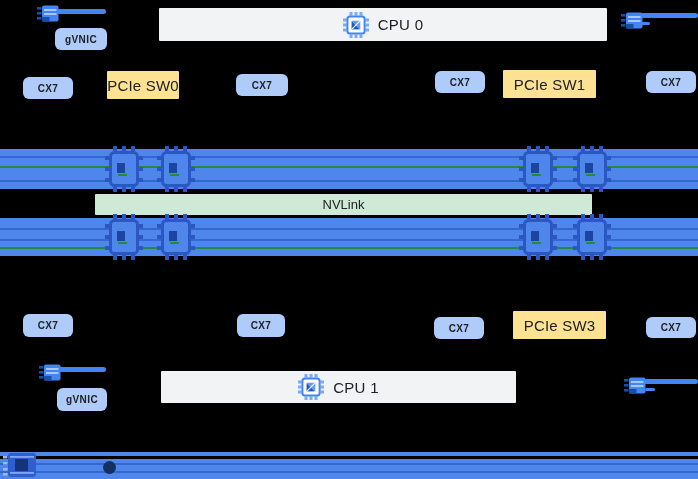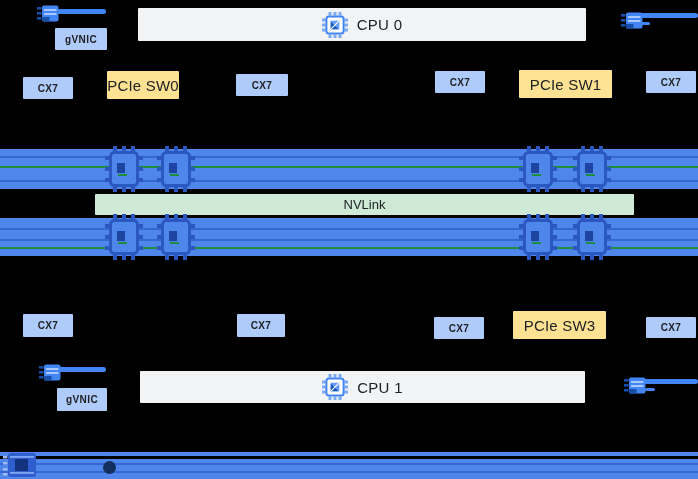--- a/index.html
+++ b/index.html
@@ -7,23 +7,23 @@
     position:relative;width:698px;height:479px;overflow:hidden;
     background:var(--background,#000);
     font-family:"Liberation Sans",sans-serif;
     -webkit-font-smoothing:antialiased;
   }
   .abs{position:absolute;}
   .box{
     position:absolute;display:flex;align-items:center;justify-content:center;
     color:var(--text_dark);border-radius:1px;box-sizing:border-box;
   }
-  .blue-box{background:var(--box_blue);font-size:10px;font-weight:600;letter-spacing:.4px;}
+  .blue-box{background:var(--box_blue);font-size:10px;font-weight:600;letter-spacing:.4px;border-radius:6px;}
   .yellow-box{background:var(--box_yellow);font-size:15px;font-weight:500;letter-spacing:.2px;}
-  .cpu-box{background:var(--cpu_gray);gap:9px;font-size:15px;font-weight:500;letter-spacing:.3px;}
+  .cpu-box{background:var(--cpu_gray);gap:9px;font-size:15px;font-weight:500;letter-spacing:.3px;margin-left:21px;}
   .nvlink-box{background:var(--nvlink_green);font-size:13px;font-weight:400;}
   .board{position:absolute;left:0;width:698px;background:var(--board_blue);z-index:1;}
   .wire{position:absolute;left:0;width:698px;height:2px;z-index:2;}
   .wire-dark{background:var(--wire_dark);}
   .wire-green{background:var(--wire_green);}
   .gpu-ic{position:absolute;width:38px;height:46px;z-index:3;}
   .nic-line{position:absolute;background:var(--line_blue);border-radius:3px;height:5px;z-index:4;}
   .nic-ic{position:absolute;width:22px;height:17px;z-index:5;}
   .cpu-chip{width:26px;height:26px;flex:0 0 auto;}
   .bottom-thin{position:absolute;left:0;width:698px;height:4px;background:var(--board_blue);}
@@ -127,21 +127,21 @@
   </div>
   <div class="box yellow-box" style="left:107px;top:71px;width:72px;height:28px">
     <span>PCIe SW0</span>
   </div>
   <div class="box blue-box" style="left:236px;top:74px;width:52px;height:22px">
     <span>CX7</span>
   </div>
   <div class="box blue-box" style="left:435px;top:71px;width:50px;height:22px">
     <span>CX7</span>
   </div>
-  <div class="box yellow-box" style="left:519px;top:70px;width:93px;height:28px">
+  <div class="box yellow-box" style="left:503px;top:70px;width:93px;height:28px">
     <span>PCIe SW1</span>
   </div>
   <div class="box blue-box" style="left:646px;top:71px;width:50px;height:22px">
     <span>CX7</span>
   </div>
 
   <div class="board" style="top:149px;height:40px"></div>
   <div class="wire wire-dark" style="top:156px"></div>
   <div class="wire wire-green" style="top:166px"></div>
   <div class="wire wire-dark" style="top:180px"></div>
@@ -151,21 +151,21 @@
   <svg class="gpu-ic" style="left:157px;top:146px">
       <use href="#sym-gpu"></use>
     </svg>
   <svg class="gpu-ic" style="left:519px;top:146px">
       <use href="#sym-gpu"></use>
     </svg>
   <svg class="gpu-ic" style="left:573px;top:146px">
       <use href="#sym-gpu"></use>
     </svg>
 
-  <div class="box nvlink-box" style="left:95px;top:194px;width:539px;height:21px;z-index:2">
+  <div class="box nvlink-box" style="left:95px;top:194px;width:497px;height:21px;z-index:2">
     <span>NVLink</span>
   </div>
 
   <div class="board" style="top:218px;height:38px"></div>
   <div class="wire wire-dark" style="top:228px"></div>
   <div class="wire wire-dark" style="top:239px"></div>
   <div class="wire wire-green" style="top:247px"></div>
   <svg class="gpu-ic" style="left:105px;top:214px">
       <use href="#sym-gpu"></use>
     </svg>
@@ -196,21 +196,21 @@
   </div>
 
   <svg class="nic-ic" style="left:39px;top:364px">
       <use href="#sym-nic"></use>
     </svg>
   <div class="nic-line" style="left:57px;top:367px;width:49px"></div>
   <div class="box blue-box" style="left:57px;top:388px;width:50px;height:23px">
     <span>gVNIC</span>
   </div>
 
-  <div class="box cpu-box" style="left:140px;top:371px;width:445px;height:32px">
+  <div class="box cpu-box" style="left:140px;top:371px;width:355px;height:32px">
     <svg class="cpu-chip">
         <use href="#sym-cpu"></use>
       </svg>
     <span>CPU 1</span>
   </div>
 
   <div class="nic-line" style="left:632px;top:379px;width:66px"></div>
   <div class="nic-line" style="left:645px;top:388px;width:10px;height:3px"></div>
   <svg class="nic-ic" style="left:624px;top:377px">
       <use href="#sym-nic"></use>

